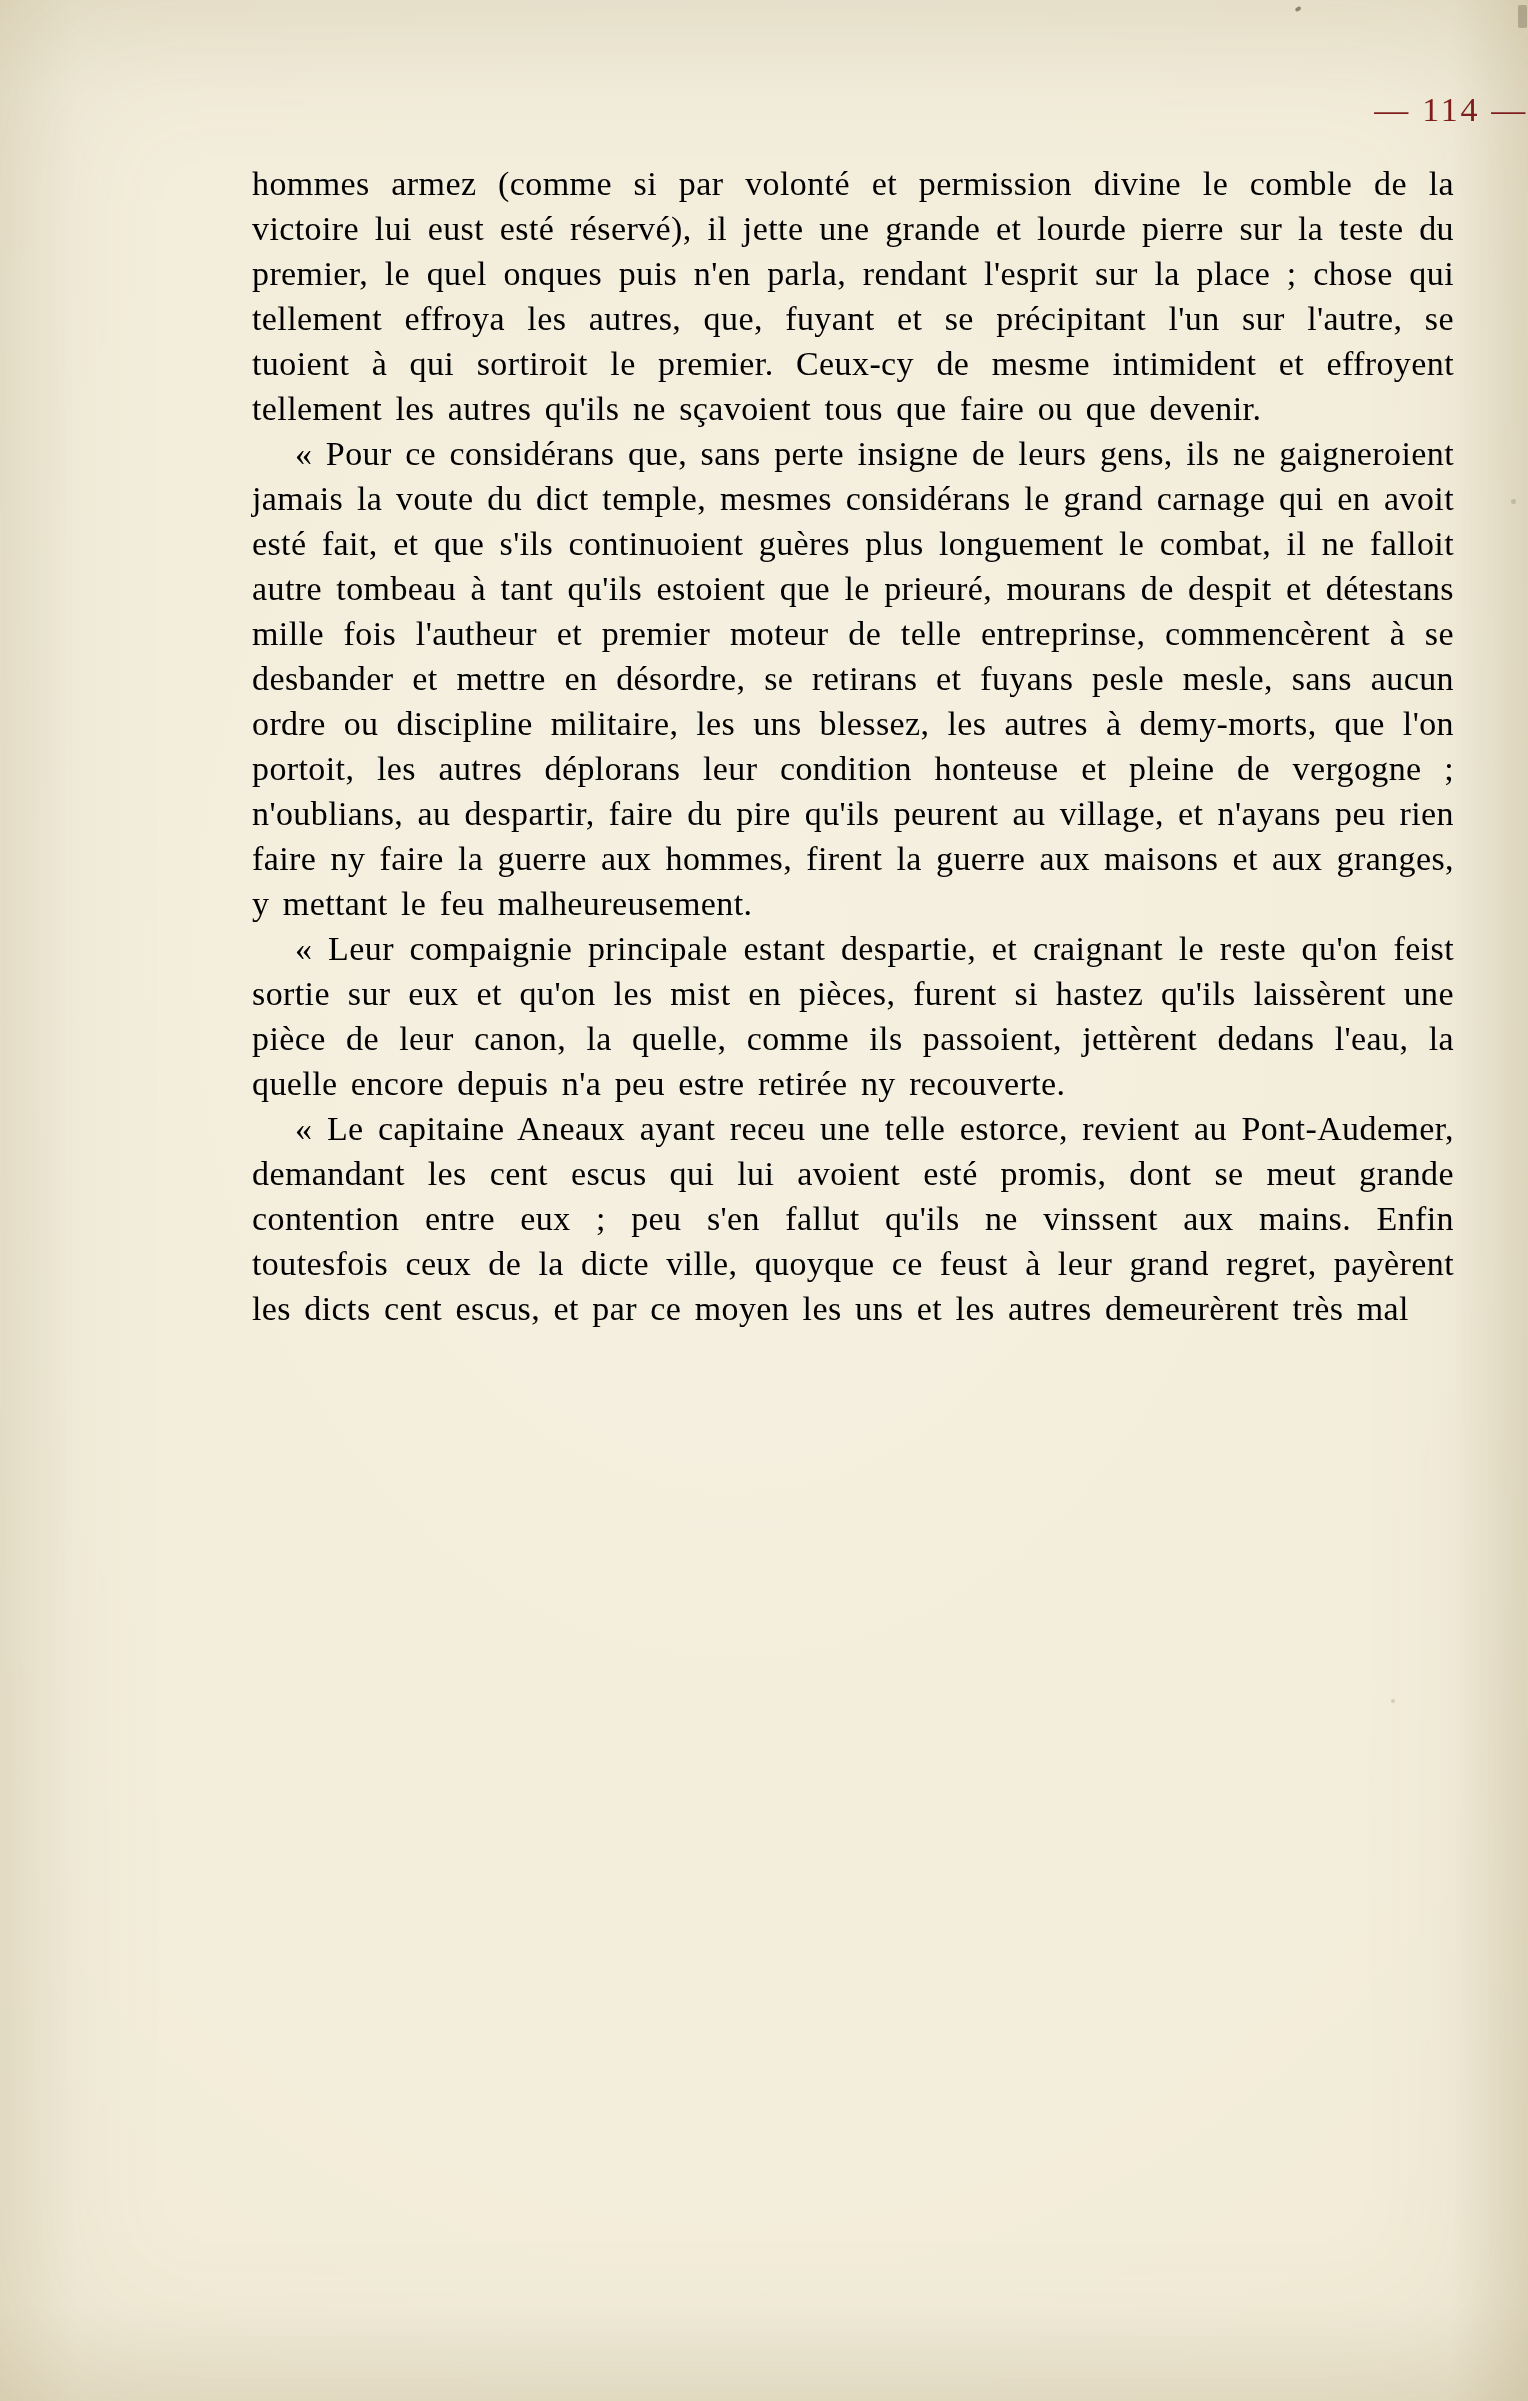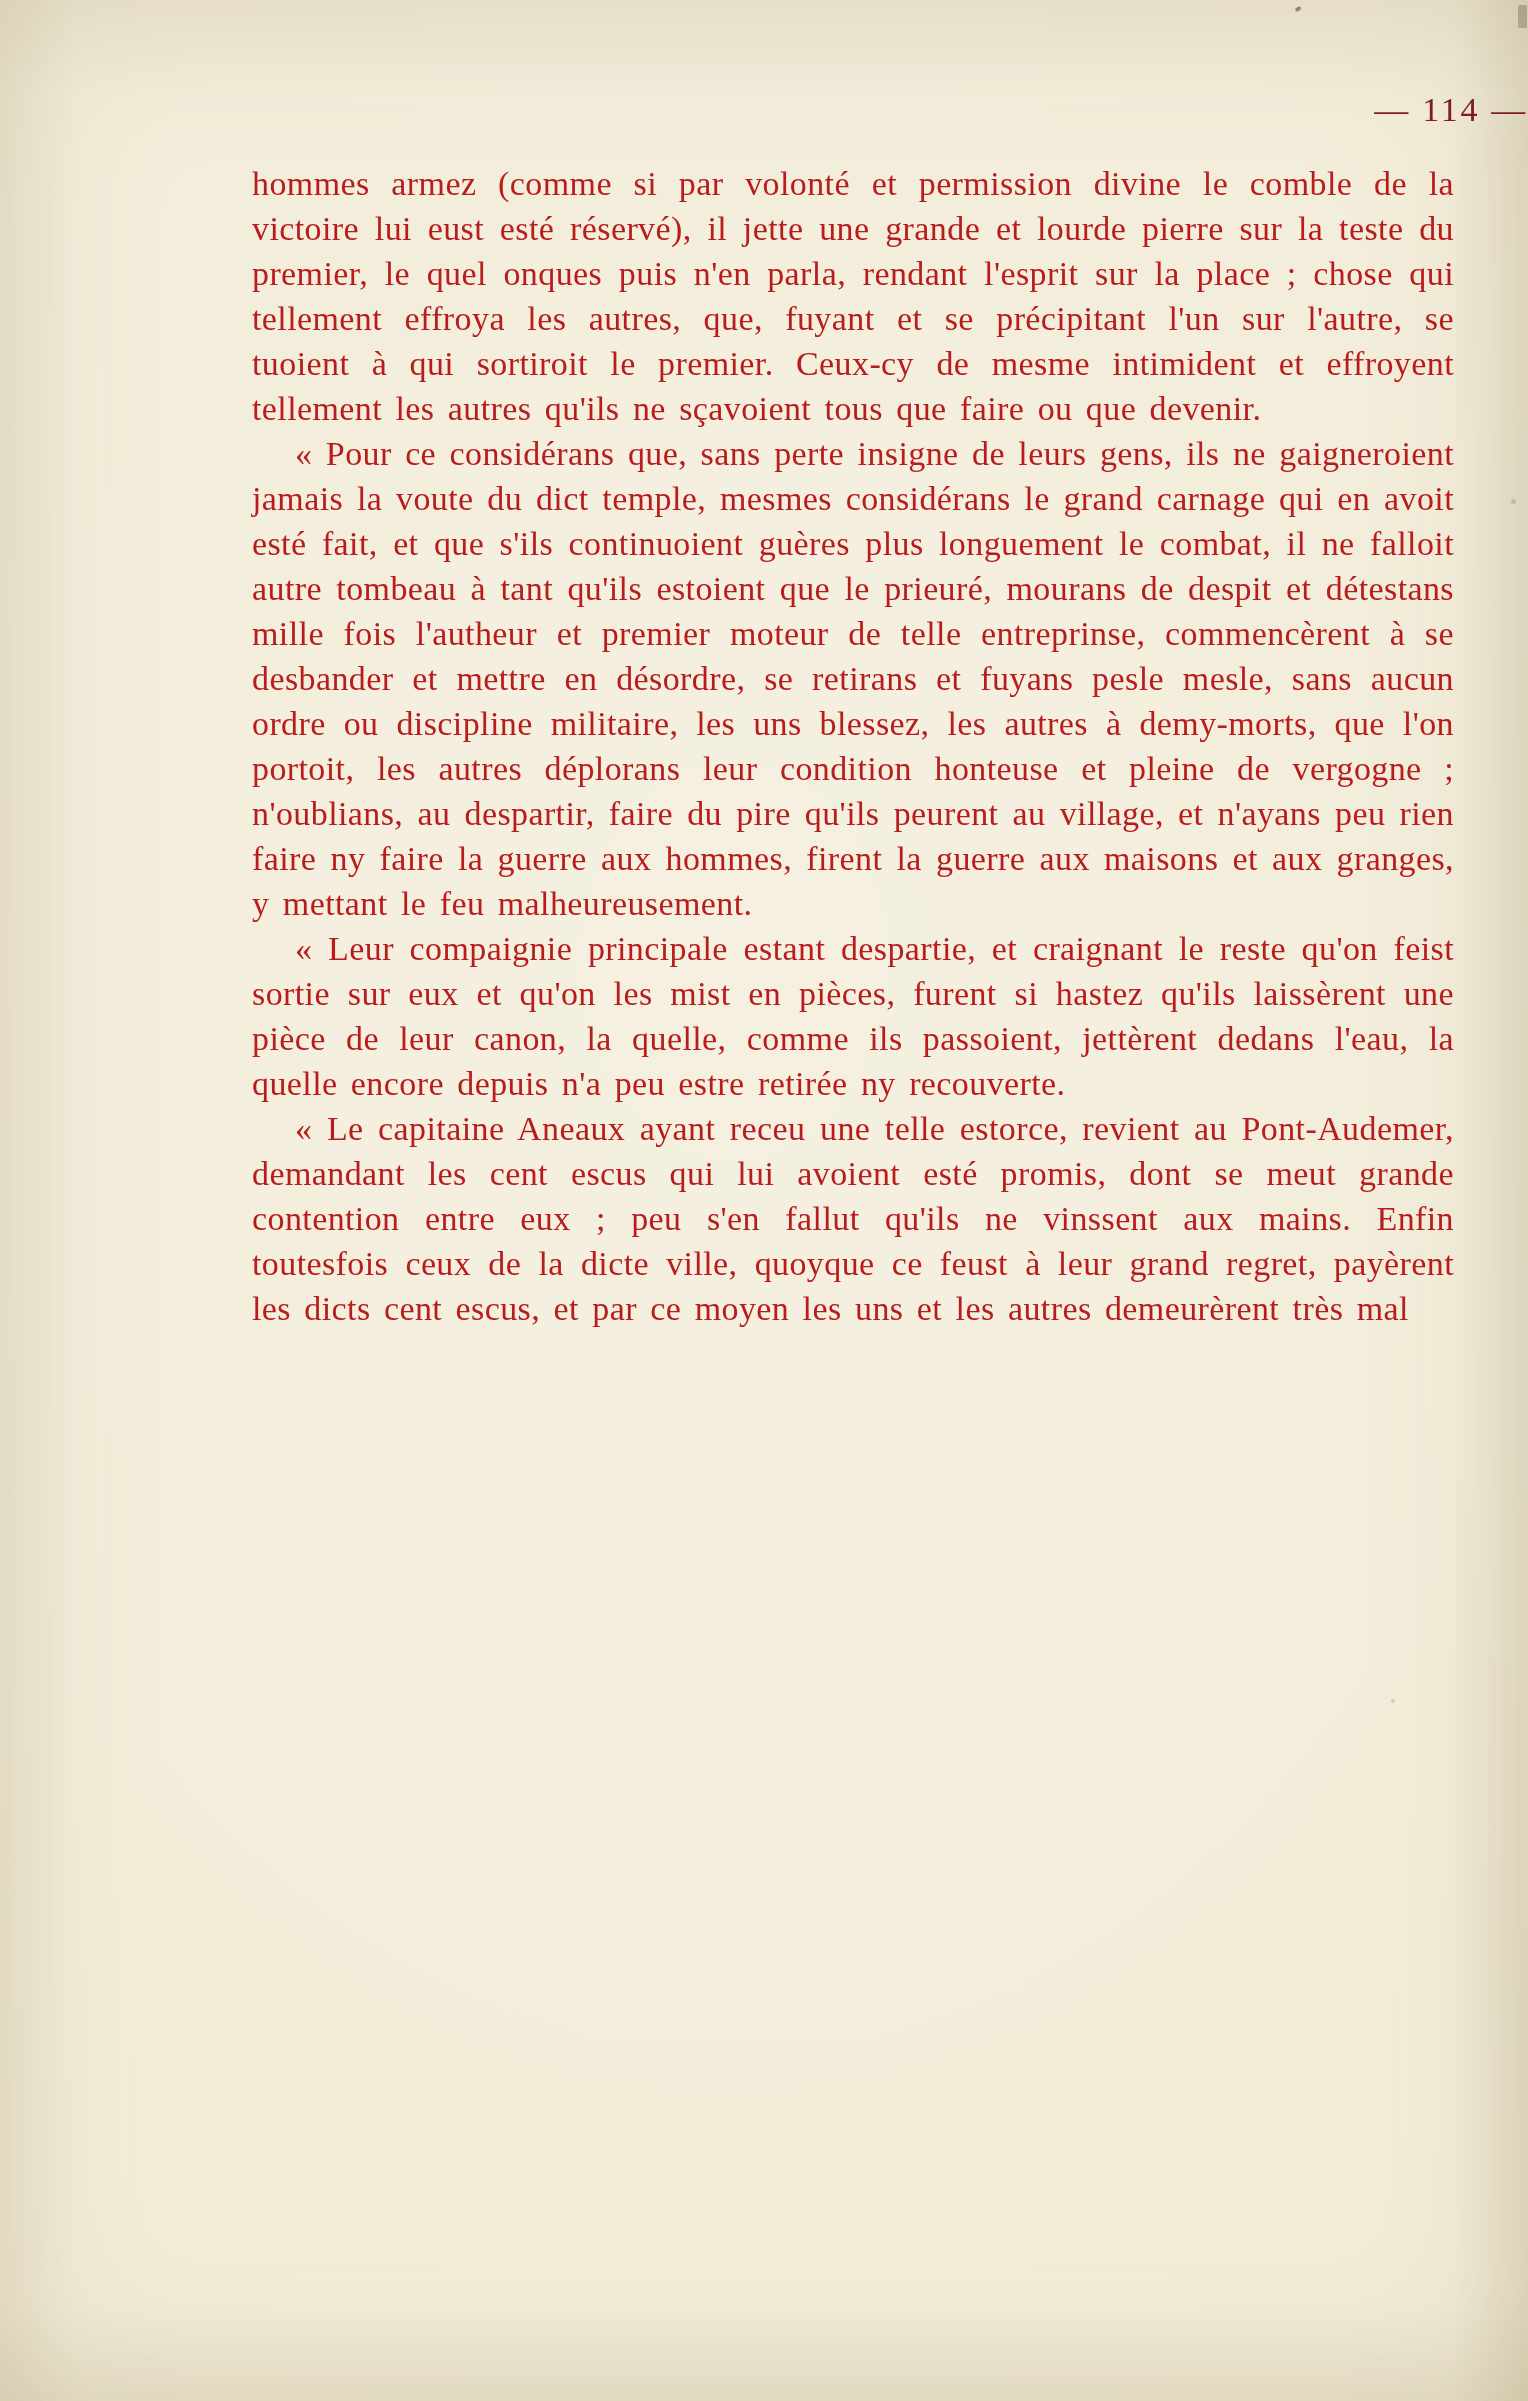--- a/index.html
+++ b/index.html
@@ -43,21 +43,21 @@
   .text-block {
     position: absolute;
     top: 161px;
     left: 252px;
     width: 1202px;
     font-size: 34px;
     line-height: 45px;
     letter-spacing: 0.4px;
     word-spacing: 4.5px;
     text-align: justify;
-    color: #b91c1c;
+    color: #000000;
   }
 
   .para {
     text-indent: 43px;
     margin: 0;
   }
 
   .para.continuation {
     text-indent: 0;
   }

